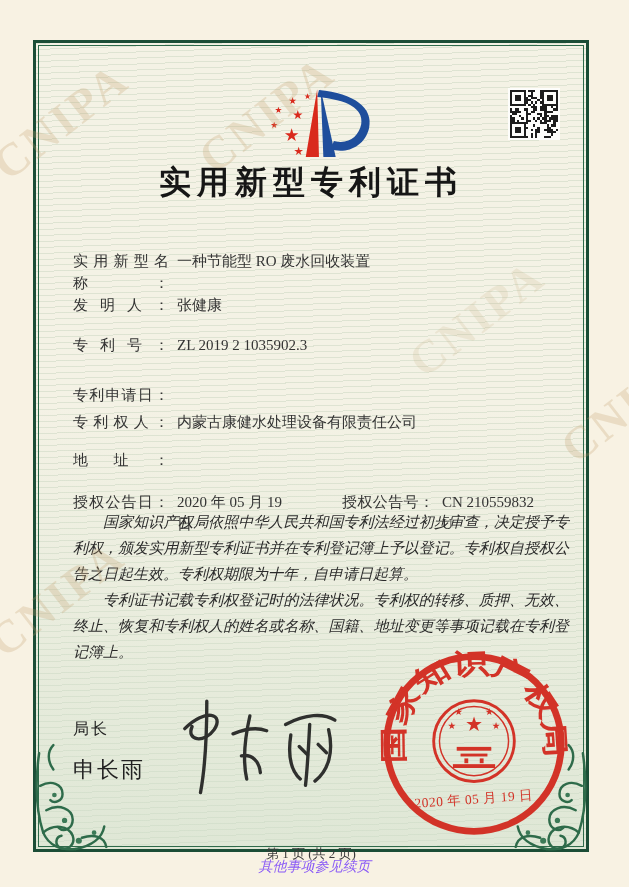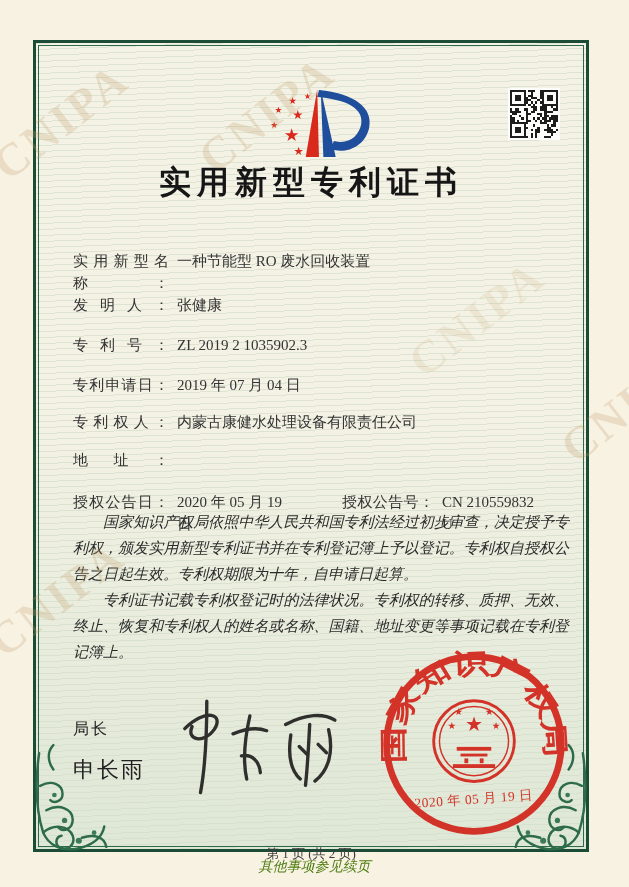--- a/index.html
+++ b/index.html
@@ -69,21 +69,21 @@
   .sig-name{position:absolute;left:37px;top:712px;font-size:22px;color:#222;letter-spacing:2px;}
   .sig-script{position:absolute;left:117px;top:652px;width:200px;height:105px;}
   
   .seal{position:absolute;left:342px;top:605px;width:192px;height:192px;opacity:0.93;}
   
   .orn{position:absolute;bottom:-4px;width:112px;height:114px;}
   .orn-left{left:-3px;}
   .orn-right{right:-3px;transform:scaleX(-1);}
   
   .page-info{position:absolute;left:0;top:802px;width:100%;text-align:center;font-size:13px;color:#3a3a3a;}
-  .foot-note{position:absolute;left:0;top:858px;width:100%;text-align:center;font-size:14px;color:#4d7c0f;font-style:italic;z-index:2;}
+  .foot-note{position:absolute;left:0;top:858px;width:100%;text-align:center;font-size:14px;color:#8b5cf6;font-style:italic;z-index:2;}
 </style>
 </head>
 <body>
 
 <div>
   <span class="wm" style="left:-18px;top:95px">CNIPA</span>
   <span class="wm" style="left:188px;top:88px">CNIPA</span>
   <span class="wm" style="left:550px;top:378px">CNIPA</span>
   <span class="wm" style="left:398px;top:292px;color:rgba(193,160,110,0.16)">CNIPA</span>
   <span class="wm" style="left:-22px;top:572px">CNIPA</span>
@@ -560,23 +560,22 @@
     <span class="val">一种节能型 RO 废水回收装置</span>
   </div>
   <div class="row" style="top:251px">
     <span class="lbl">发明人：</span>
     <span class="val">张健康</span>
   </div>
   <div class="row" style="top:291px">
     <span class="lbl">专利号：</span>
     <span class="val">ZL 2019 2 1035902.3</span>
   </div>
-  <div class="row" style="top:331px">
+  <div class="row" style="top:341px">
     <span class="lbl">专利申请日：</span>
-    <span class="val">2019 年 07 月 04 日</span>
   </div>
   <div class="row" style="top:368px">
     <span class="lbl">专利权人：</span>
     <span class="val">内蒙古康健水处理设备有限责任公司</span>
   </div>
   <div class="row" style="top:406px">
     <span class="lbl">地址：</span>
   </div>
   <div class="row" style="top:448px">
     <span class="lbl">授权公告日：</span>

